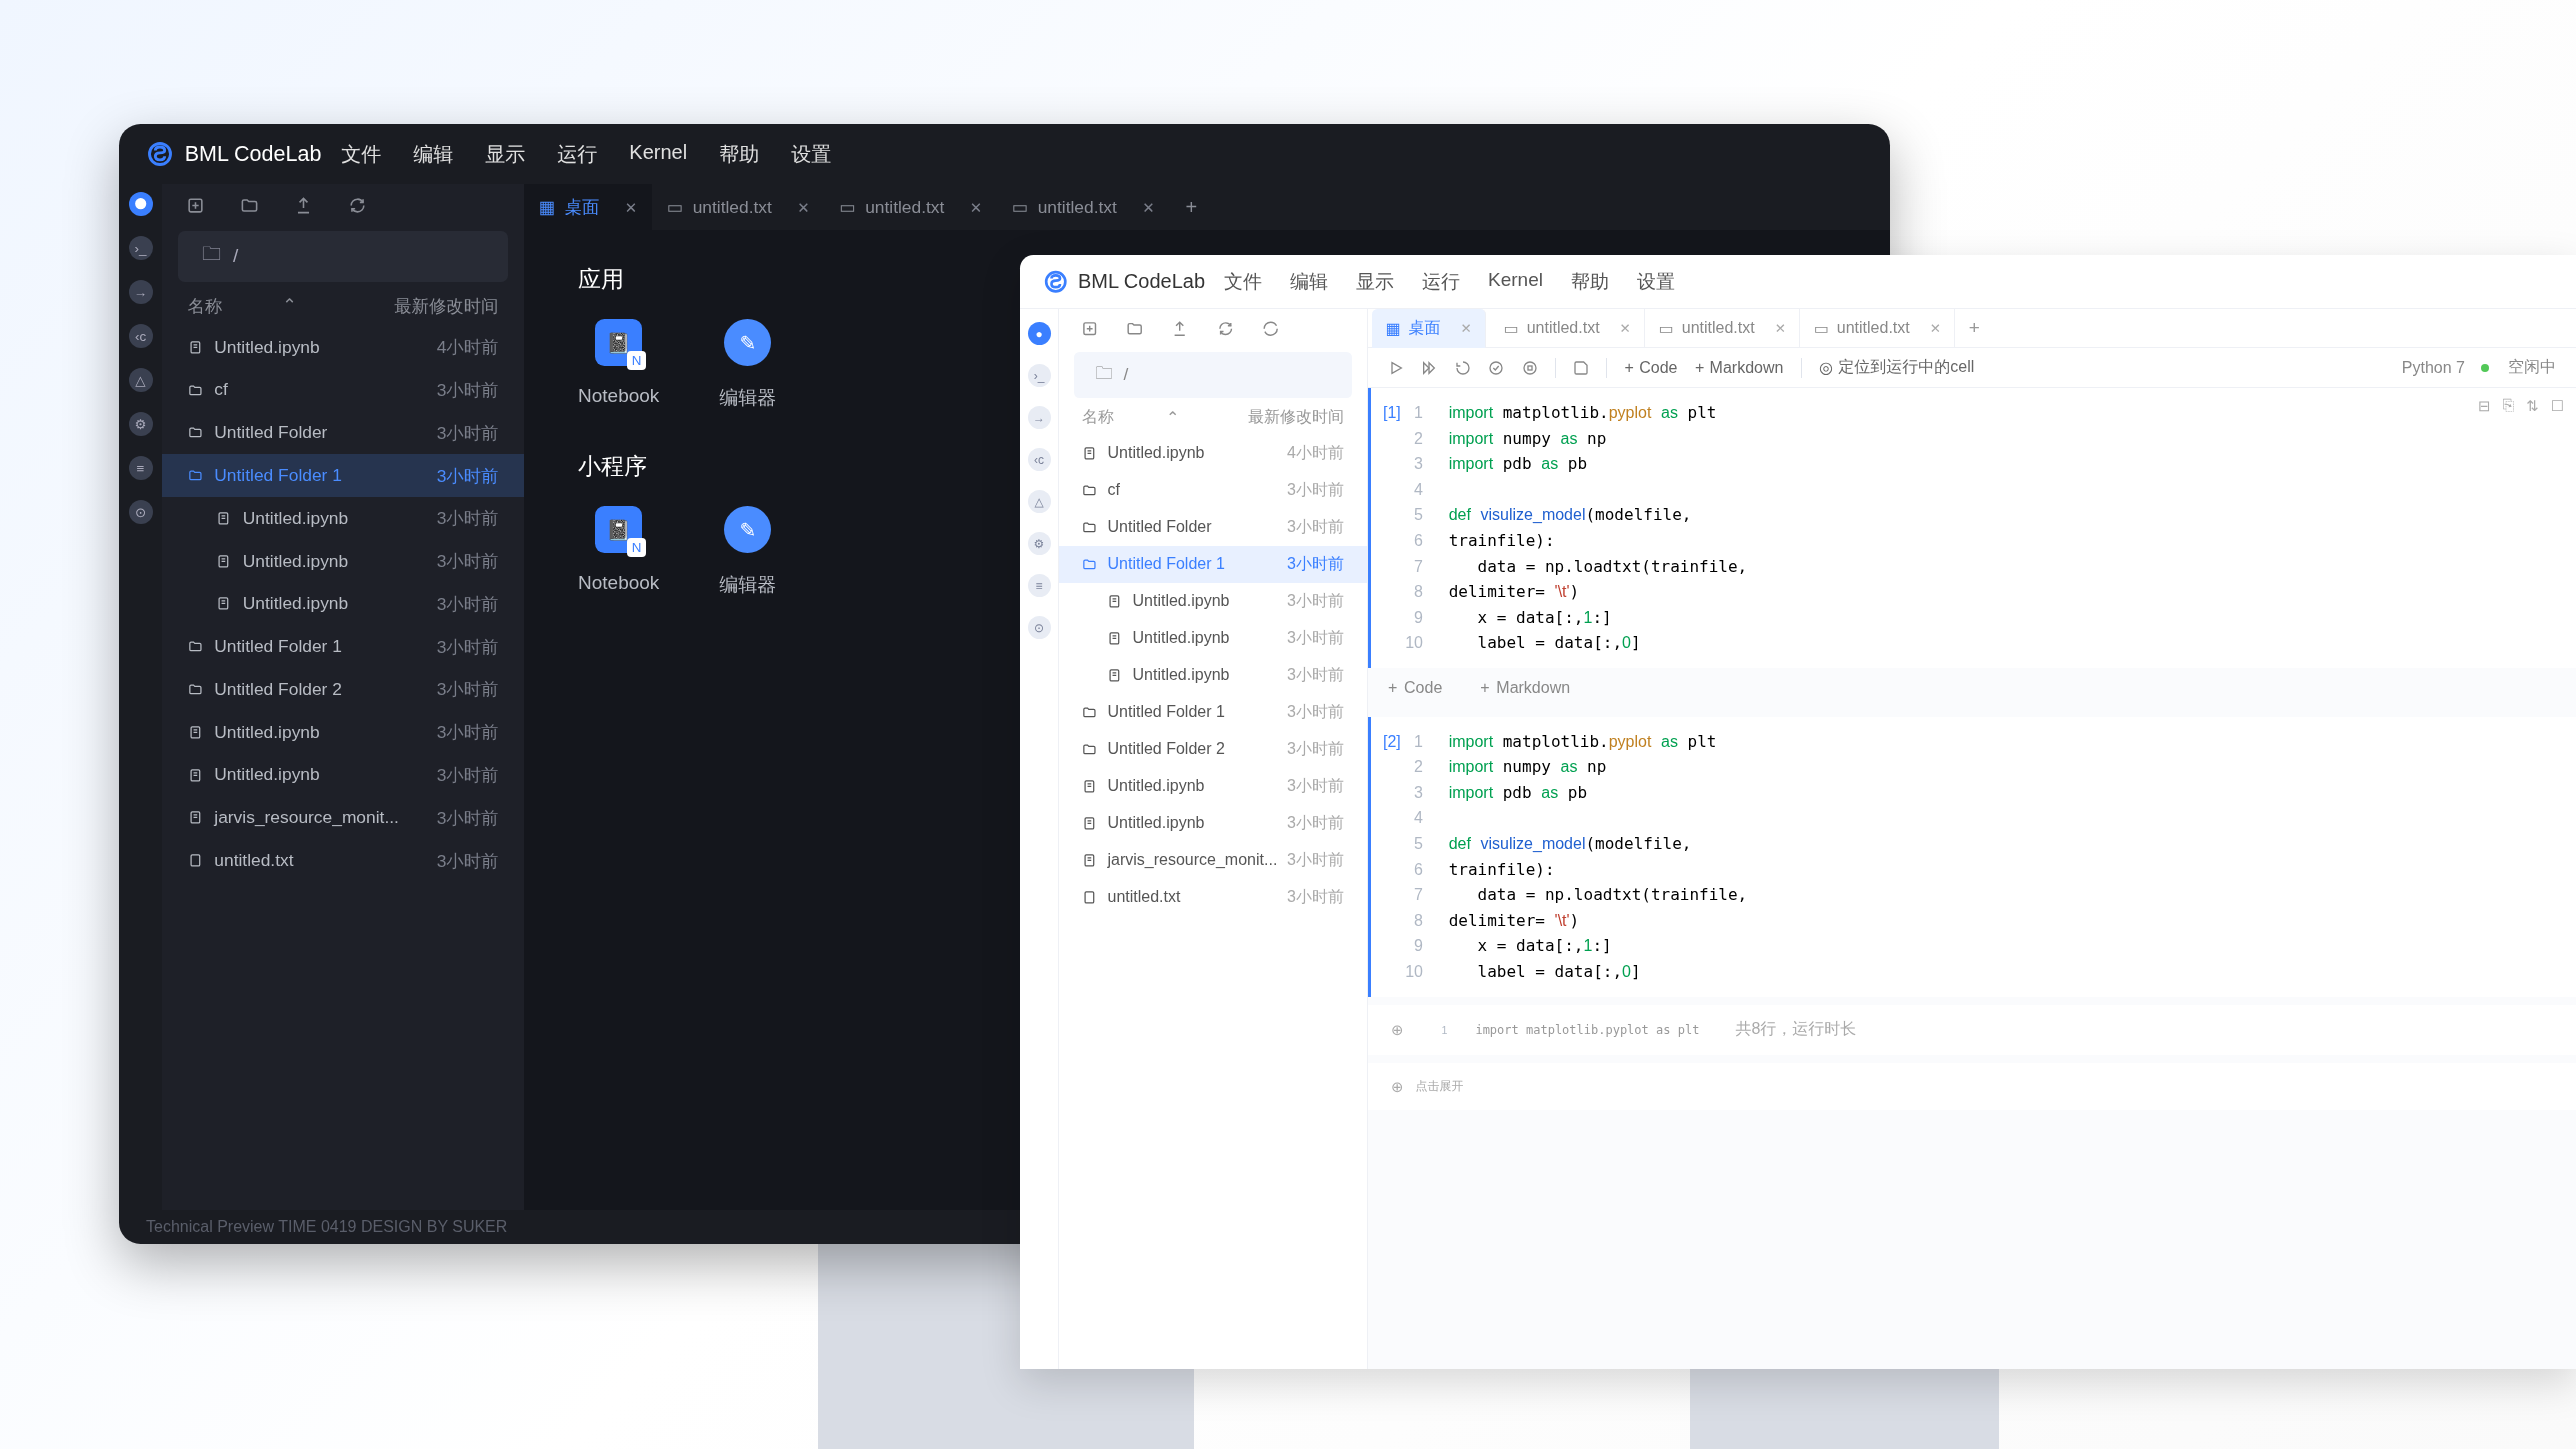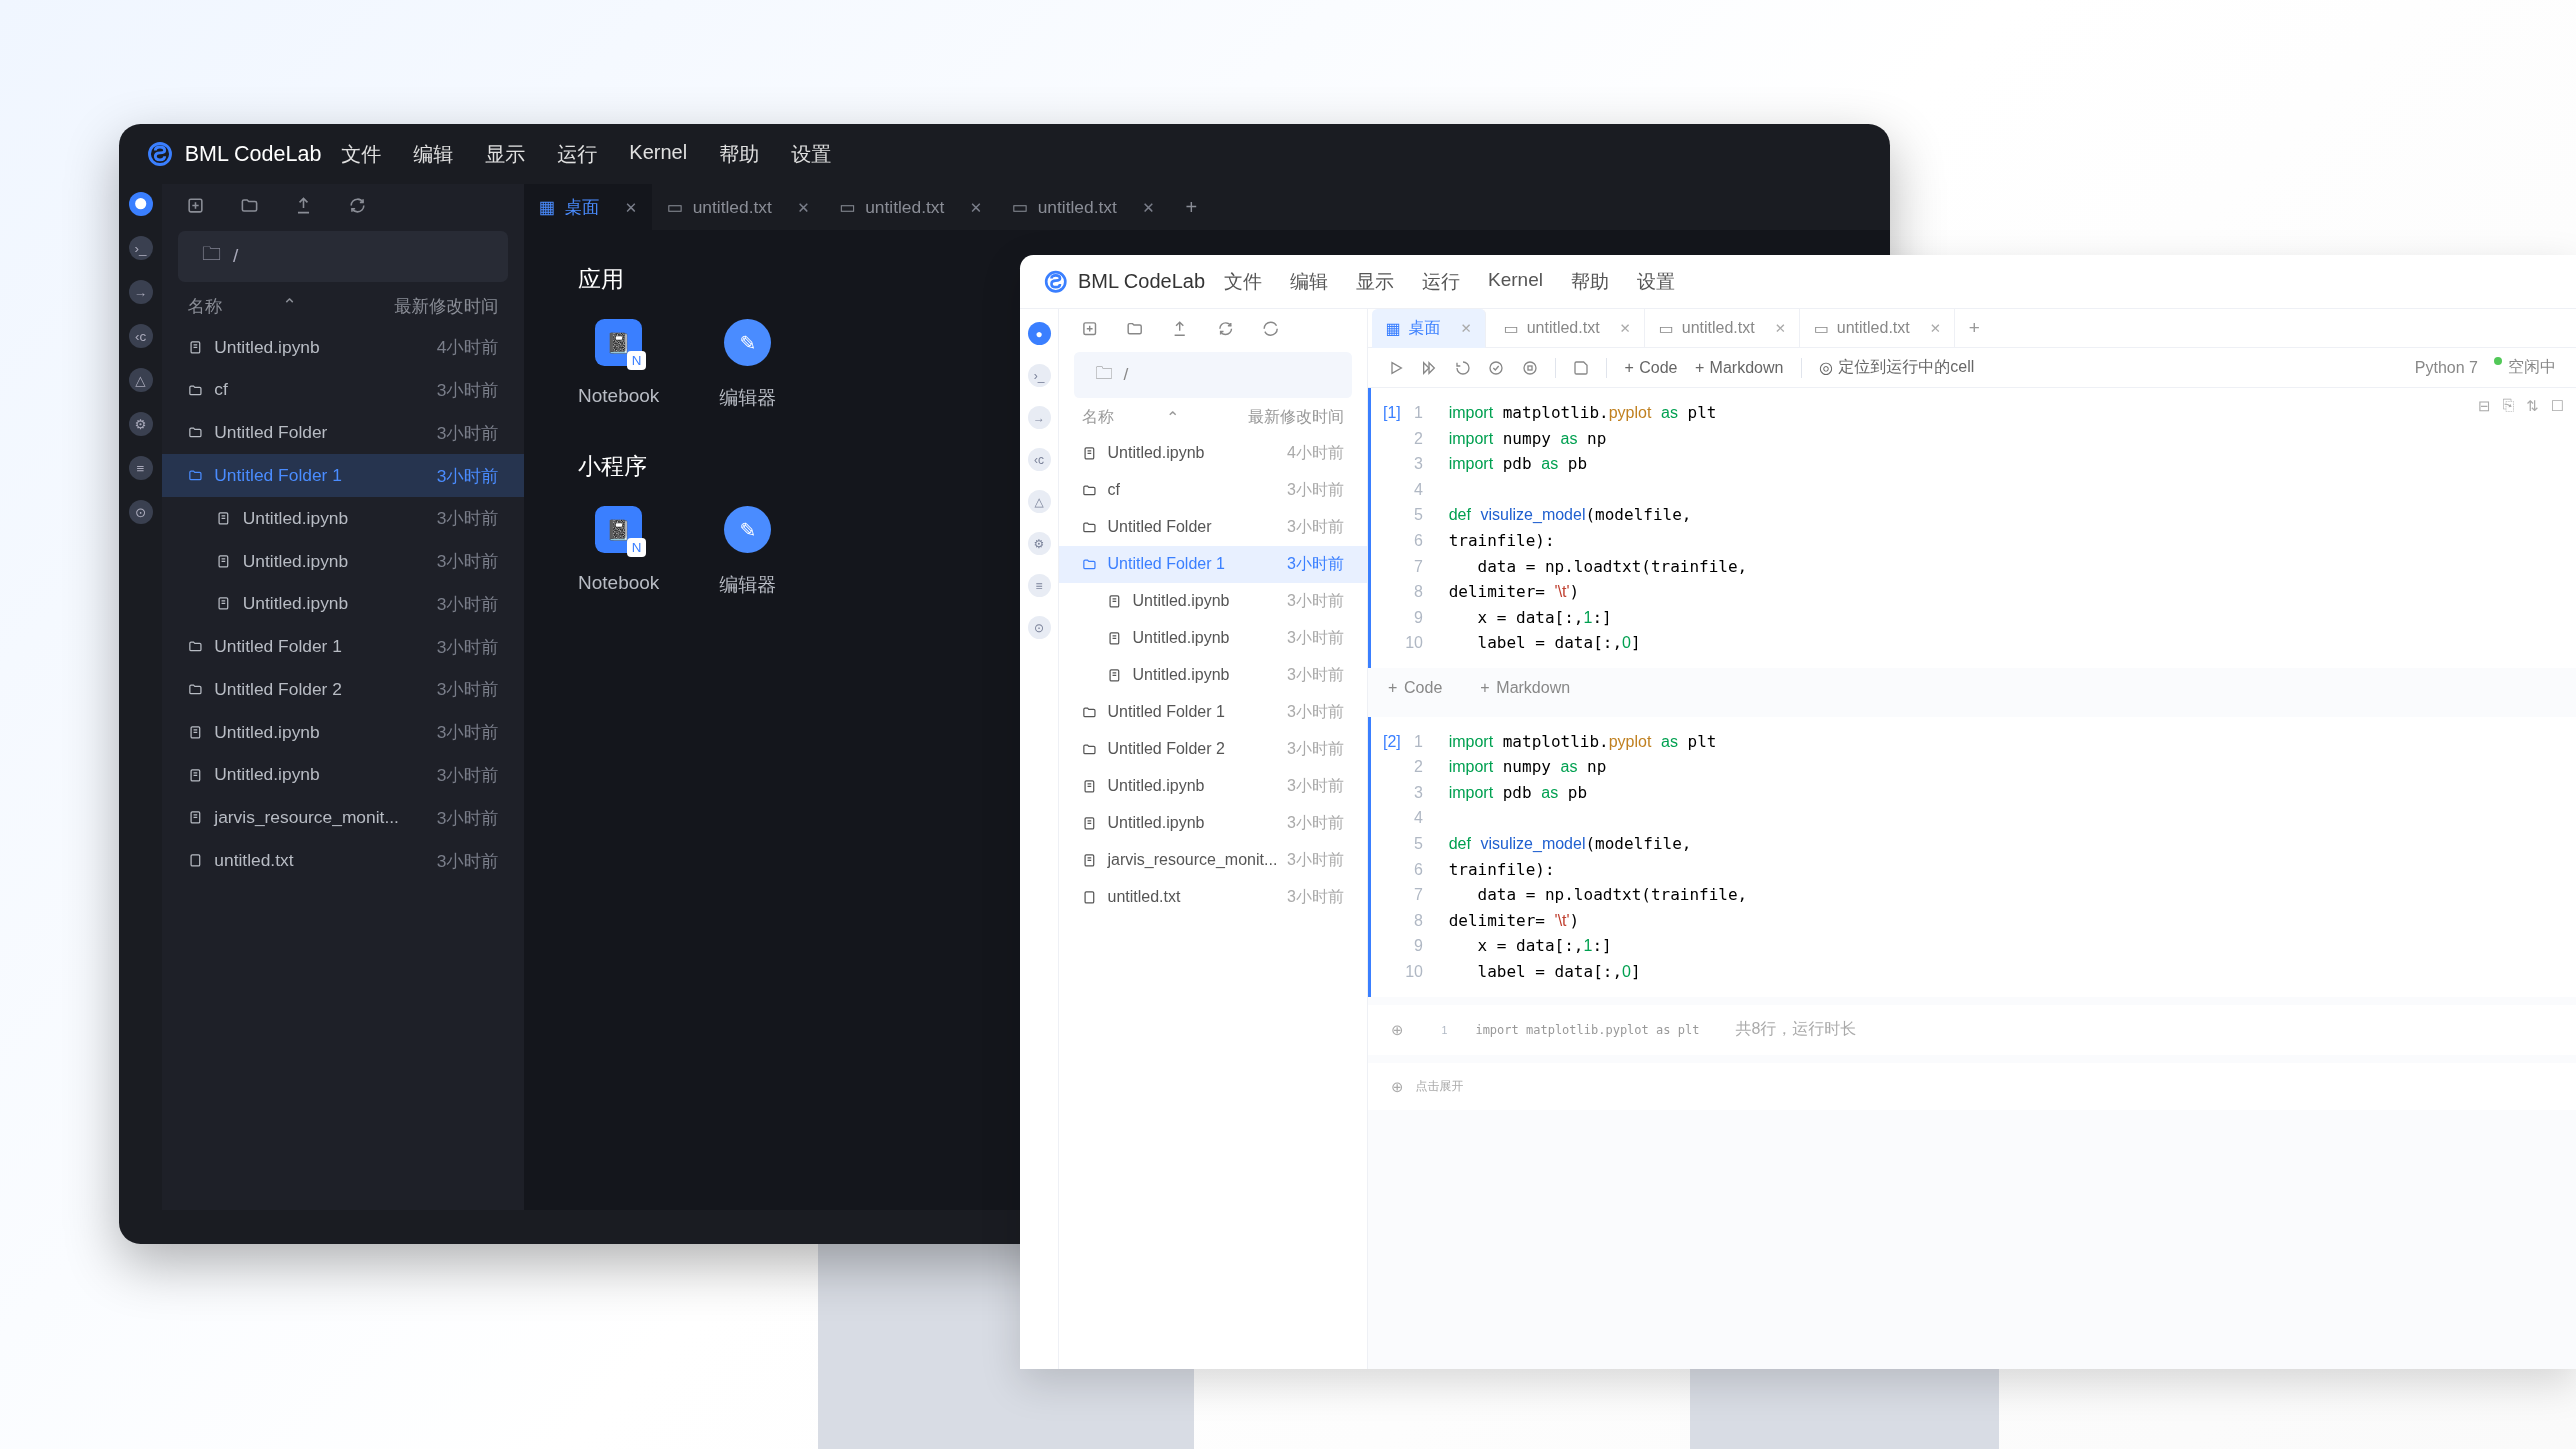--- a/index.html
+++ b/index.html
@@ -72,21 +72,21 @@
 .l-tab{display:flex;align-items:center;gap:8px;padding:0 13.4px;height:39px;color:#888;font-size:16px;cursor:pointer;border-right:0.7px solid #eef0f5}
 .l-tab.active{background:#eaf2ff;color:#3a7fff;border-radius:5.4px 5.4px 0 0;margin:0 4px}
 .l-tab-x{color:#aaa;font-size:13.4px;margin-left:12px;cursor:pointer}
 .l-tab-add{color:#999;font-size:19px;padding:0 13.4px;cursor:pointer}
 .l-toolbar{height:40px;display:flex;align-items:center;justify-content:space-between;padding:0 20px;background:#fff;border-bottom:0.7px solid #eef0f5}
 .l-tb-l{display:flex;align-items:center;gap:17.4px}
 .l-tb-ic{color:#888;font-size:16px;cursor:pointer;display:flex;align-items:center}
 .l-tb-btn{display:flex;align-items:center;gap:5.4px;color:#666;font-size:16px;cursor:pointer}
 .l-tb-sep{width:0.7px;height:20px;background:#e0e4ec}
 .l-tb-r{display:flex;align-items:center;gap:16px;color:#888;font-size:16px}
-.l-status{display:flex;gap:6px}
+.l-status{display:flex;align-items:center;gap:19px}
 .l-dot{width:8px;height:8px;border-radius:50%;background:#52c858}
 .l-cells{flex:1;overflow:auto;padding:0}
 .l-cell{background:#fff;margin:0;position:relative;border-left:3.4px solid #3a7fff}
 .l-cell.c2{margin-top:9.4px}
 .l-cell-mini{position:absolute;top:9.4px;right:12px;display:flex;gap:12px}
 .l-cell-mini span{color:#aaa;font-size:14.8px;cursor:pointer}
 .l-code{padding:12px 20px;font-family:Consolas,Monaco,monospace;font-size:16px;line-height:1.6}
 .l-ln{display:inline-block;width:32px;text-align:right;color:#b0b8c4;margin-right:16px;user-select:none}
 .l-prompt{color:#3a7fff;font-weight:500;position:absolute;left:12px}
 .kw{color:#00a050}
@@ -384,20 +384,23 @@
             <span class="d-card-lb">Notebook</span>
           </div>
           <div class="d-card">
             <div class="d-card-ic ed">✎</div>
             <span class="d-card-lb">编辑器</span>
           </div>
         </div>
       </div>
     </div>
   </div>
+  <div class="d-footer">
+    <span>Technical Preview TIME 0419 DESIGN BY SUKER</span>
+  </div>
 </div>
 
 <div class="light-win">
   <div class="l-header">
     <div class="l-logo">
       <span class="l-logo-icon">
         <svg width="25.5" height="25.5" viewBox="0 0 24 24" fill="none" stroke="currentColor" stroke-width="2.5">
             <circle cx="12" cy="12" r="9"></circle>
             <path d="M8 9c0-1.5 1-3 4-3s4 1.5 4 3-1 2-4 2-4 1-4 3 1 3 4 3 4-1.5 4-3"></path>
           </svg>

